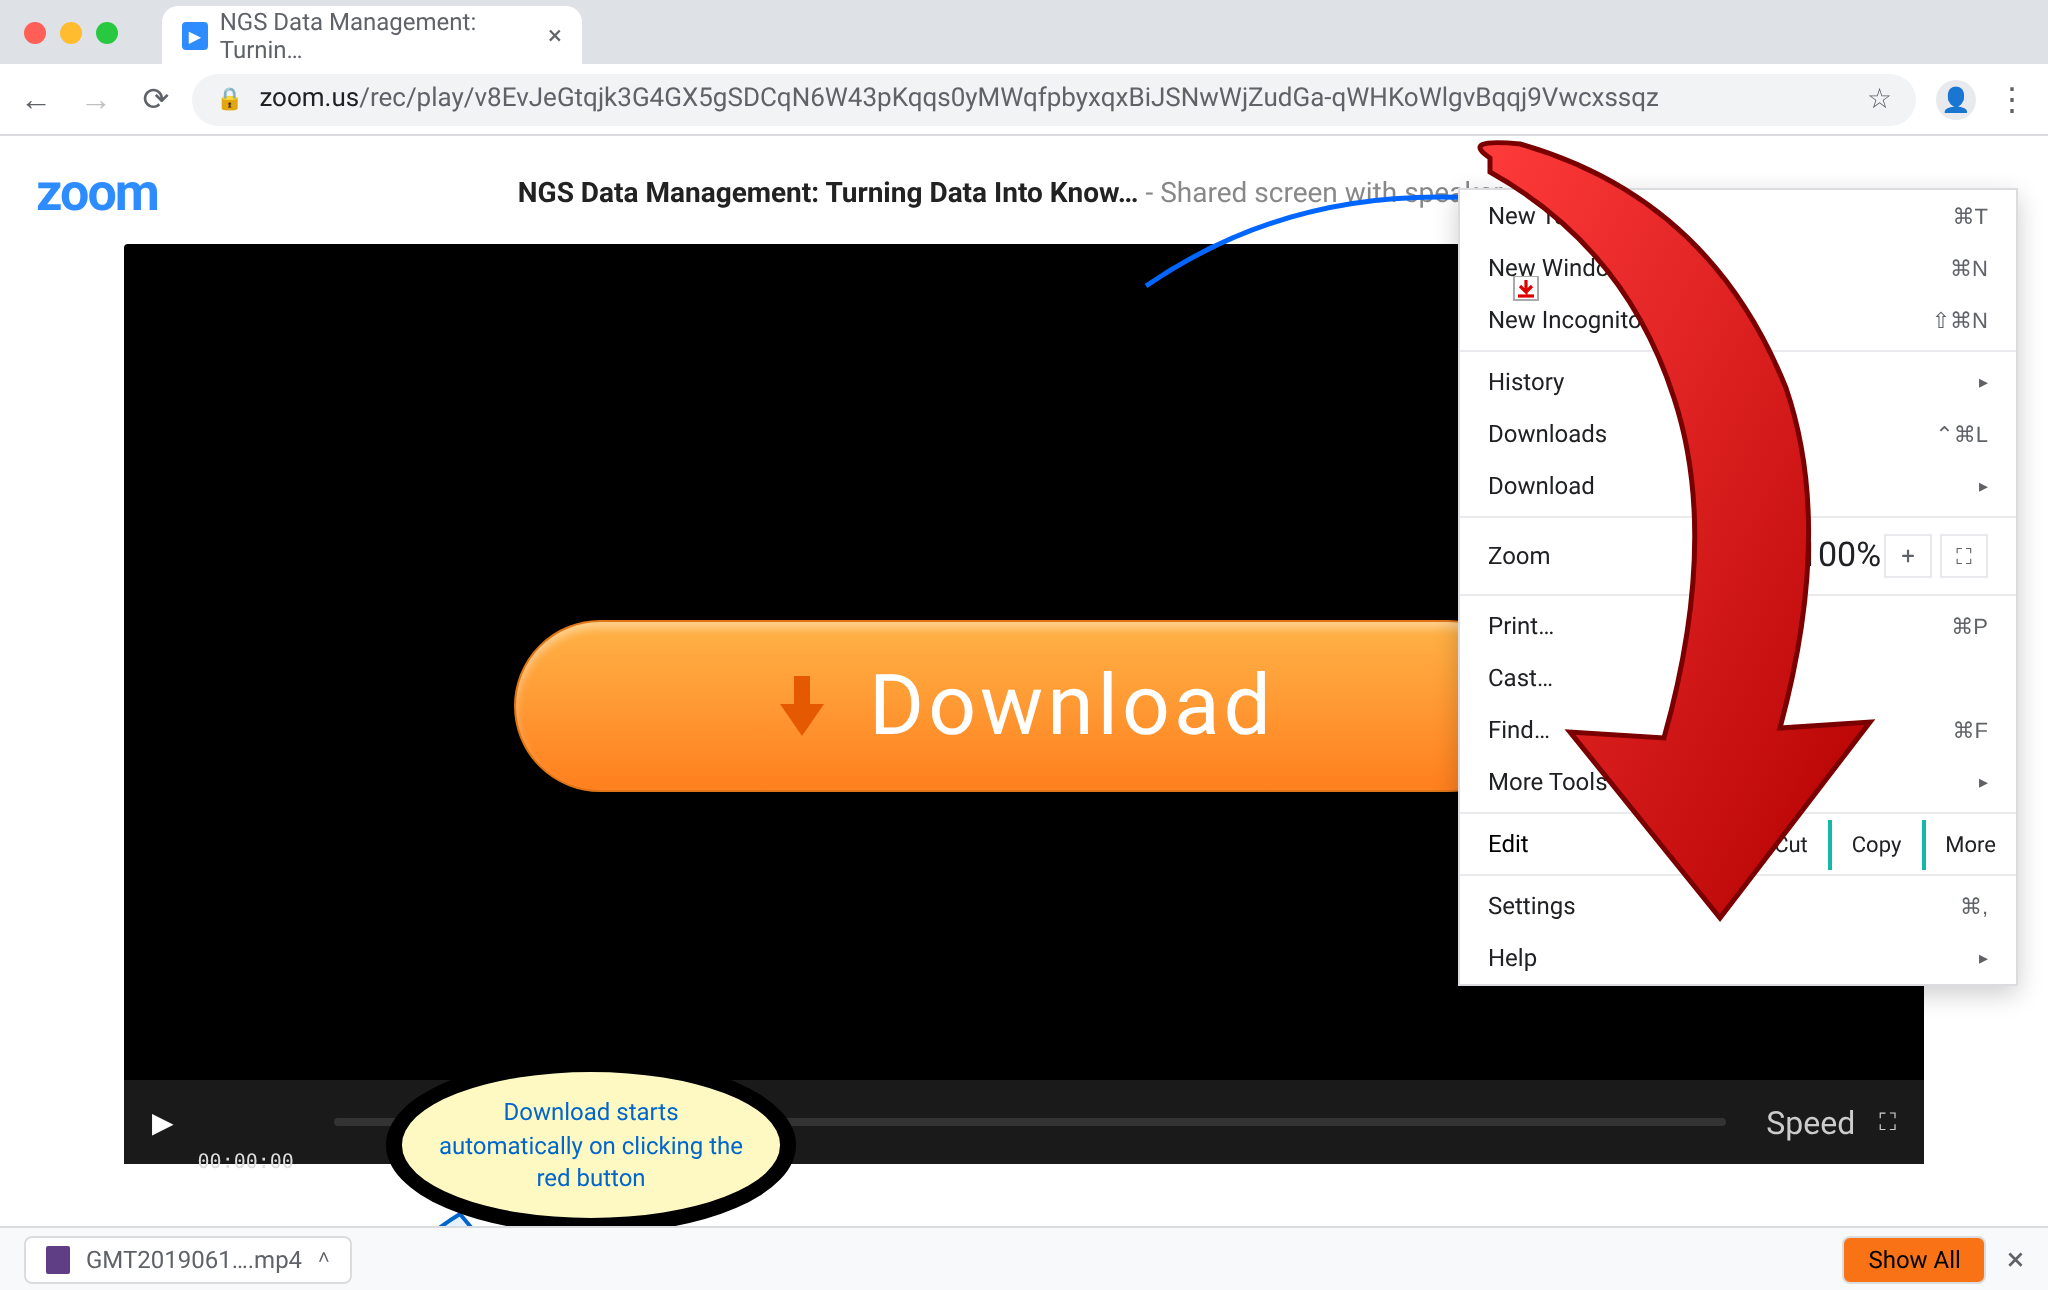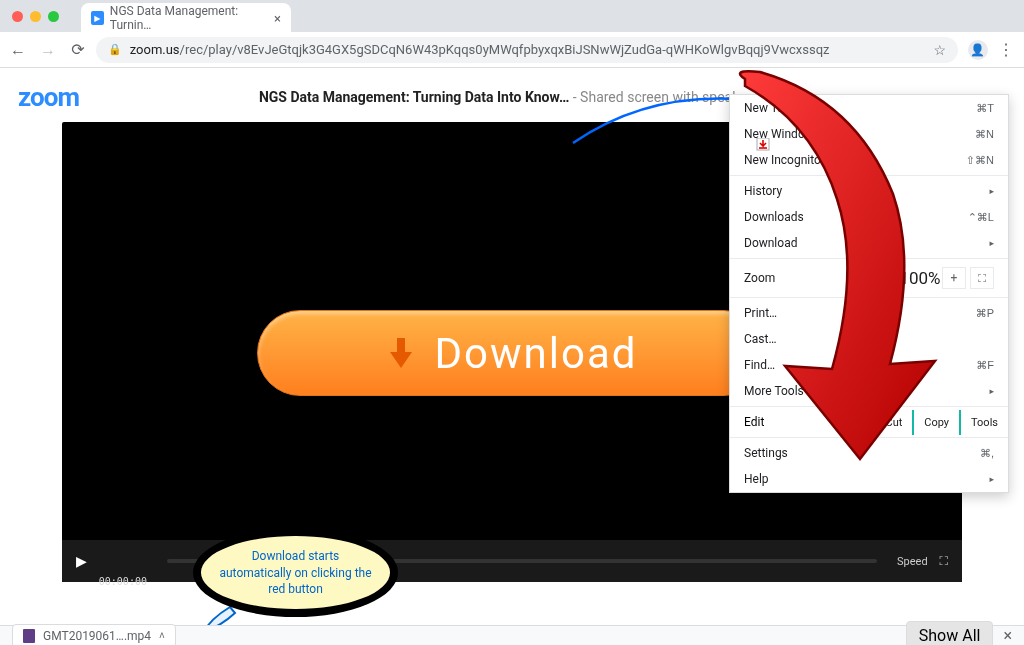--- a/index.html
+++ b/index.html
@@ -34,21 +34,21 @@
 .page-title { font-size: 14px; color: #333; margin-left: 160px;}
 .page-title strong { font-weight: 700; color:#222; }
 .shared-text { color: #888; font-size: 14px;}
 
 
 .video-wrap { margin: 0 auto; width: 900px; height: 460px; background: #000; position: relative; border-radius: 2px;}
 .video-controls { position: absolute; bottom: 0; left: 0; right: 0; height: 42px; background: #1a1a1a; display: flex; align-items: center; padding: 0 14px; gap: 12px; font-size: 11px; color: #ccc; }
 .play-btn { color: #fff; font-size: 14px; cursor: pointer; }
 .timecode { font-family: monospace; color:#ddd; font-size:10px;margin-top:41px;}
 .progress-track { flex: 1; height: 4px; background: #333; border-radius: 2px; margin: 0 8px;}
-.speed-btn { color: #ccc; font-size: 11px; cursor: pointer;}
+.speed-btn { color: #ccc; font-size: 16px; cursor: pointer;}
 .fs-btn { color: #ccc; cursor: pointer; font-size:12px;}
 
 
 .dl-button { position: absolute; left: 50%; top: 310px; transform: translateX(-50%); width: 510px; height: 86px; border-radius: 60px; background: linear-gradient(to bottom, #ffb347 0%, #ff9933 50%, #ff7f1e 100%); border: 1px solid #e07516; display: flex; align-items: center; justify-content: center; gap: 20px; color: #fff; font-size: 42px; font-weight: 400; letter-spacing: 2px; box-shadow: inset 0 3px 4px rgba(255,255,255,0.4), 0 2px 5px rgba(0,0,0,0.2); cursor: pointer;}
 .dl-arrow-icon svg { display:block; }
 
 
 .blue-arrow { position: absolute; left: 563px; top: 93px; pointer-events:none; }
 
 
@@ -67,25 +67,25 @@
 .cm-edit-row { display: flex; align-items: center; padding: 0; }
 .cm-edit-label { padding: 6px 14px; flex: 0 0 auto; }
 .cm-edit-btns { margin-left: auto; display: flex; }
 .cm-e-btn { padding: 6px 10px; border-left: 2px solid #14b8a6; font-size: 11px; cursor:pointer; color:#202124;}
 
 
 .tooltip-bubble { position: absolute; left: 193px; bottom: 28px; width: 205px; background: #fef9c3; border: 8px solid #000000; border-radius: 50%/50%; padding: 12px 14px; text-align: center; color: #0066cc; font-size: 12px; line-height: 1.35; }
 .tooltip-tail { position: absolute; left: 200px; bottom: 10px; }
 
 
-.dl-shelf { position: absolute; bottom: 0; left: 0; right: 0; height: 20px; background: #f8f9fa; border-top: 1px solid #dadce0; display: flex; align-items: center; padding: 4px 12px; font-size: 12px; color: #5f6368; }
+.dl-shelf { position: absolute; bottom: 0; left: 0; right: 0; height: 32px; background: #f8f9fa; border-top: 1px solid #dadce0; display: flex; align-items: center; padding: 4px 12px; font-size: 12px; color: #5f6368; }
 .dl-item { display: flex; align-items: center; gap: 8px; background: #fff; border: 1px solid #dadce0; border-radius: 4px; padding: 4px 10px; cursor:pointer;}
 .dl-file-icon { width: 12px; height: 14px; background: #5f3e85; border-radius: 1px; position:relative;}
 .dl-chevron { font-size: 10px; color:#5f6368;}
-.show-all-btn { margin-left: auto; background: #e5e5e5; border: 1px solid #dadce0; border-radius: 4px; padding: 4px 12px; cursor:pointer; font-size: 16px; }
+.show-all-btn { margin-left: auto; background: #f97316; border: 1px solid #dadce0; border-radius: 4px; padding: 4px 12px; cursor:pointer; font-size: 12px; }
 .shelf-close { margin-left: 10px; font-size: 16px; color: #5f6368; cursor: pointer; }
 
 .tiny-red-dl { position:absolute; left: 755px; top: 70px; z-index:55;}
 </style>
 </head>
 <body>
 
 <div class="browser-chrome">
   <div class="tab-bar">
     <div class="traffic-lights">
@@ -232,21 +232,21 @@
   <div class="cm-row">
       <span>More Tools</span>
       <span class="cm-caret">▸</span>
     </div>
   <div class="cm-sep"></div>
   <div class="cm-edit-row">
     <span class="cm-edit-label">Edit</span>
     <span class="cm-edit-btns">
       <span class="cm-e-btn">Cut</span>
       <span class="cm-e-btn">Copy</span>
-      <span class="cm-e-btn">Tools</span>
+      <span class="cm-e-btn">More</span>
     </span>
   </div>
   <div class="cm-sep"></div>
   <div class="cm-row">
       <span>Settings</span>
       <span class="cm-short">⌘,</span>
     </div>
   <div class="cm-row">
       <span>Help</span>
       <span class="cm-caret">▸</span>

